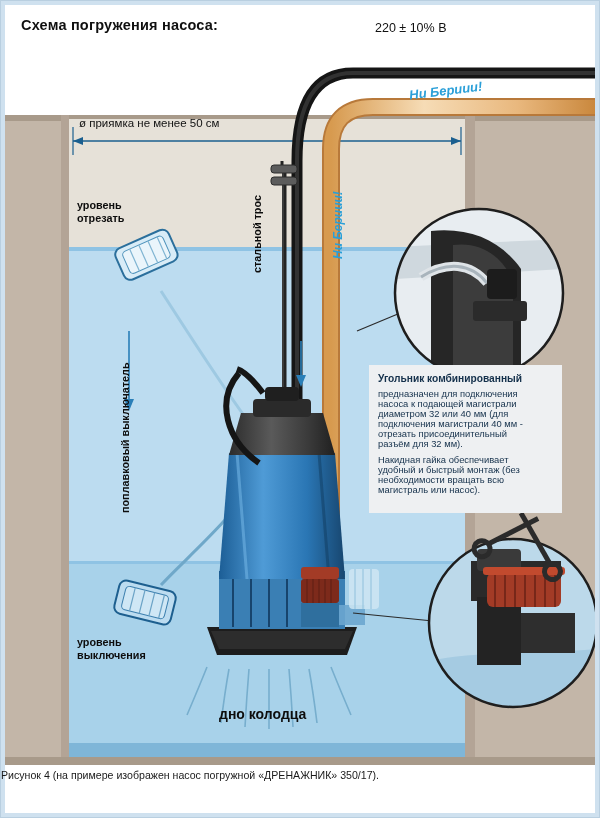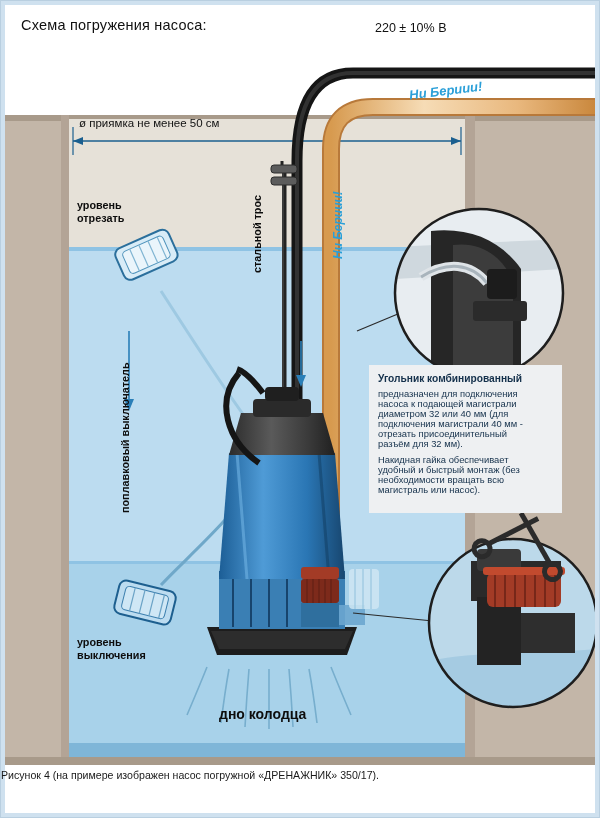--- a/index.html
+++ b/index.html
@@ -29,21 +29,21 @@
   .svg-layer {
     position: absolute;
     left: 0;
     top: 0;
   }
   .title {
     position: absolute;
     left: 20px;
     top: 16px;
     font-size: 14.5px;
-    font-weight: normal;
+    font-weight: bold;
     color: #101010;
     letter-spacing: 0.2px;
   }
   .voltage {
     position: absolute;
     left: 374px;
     top: 20px;
     font-size: 12.5px;
     color: #111111;
     white-space: nowrap;

